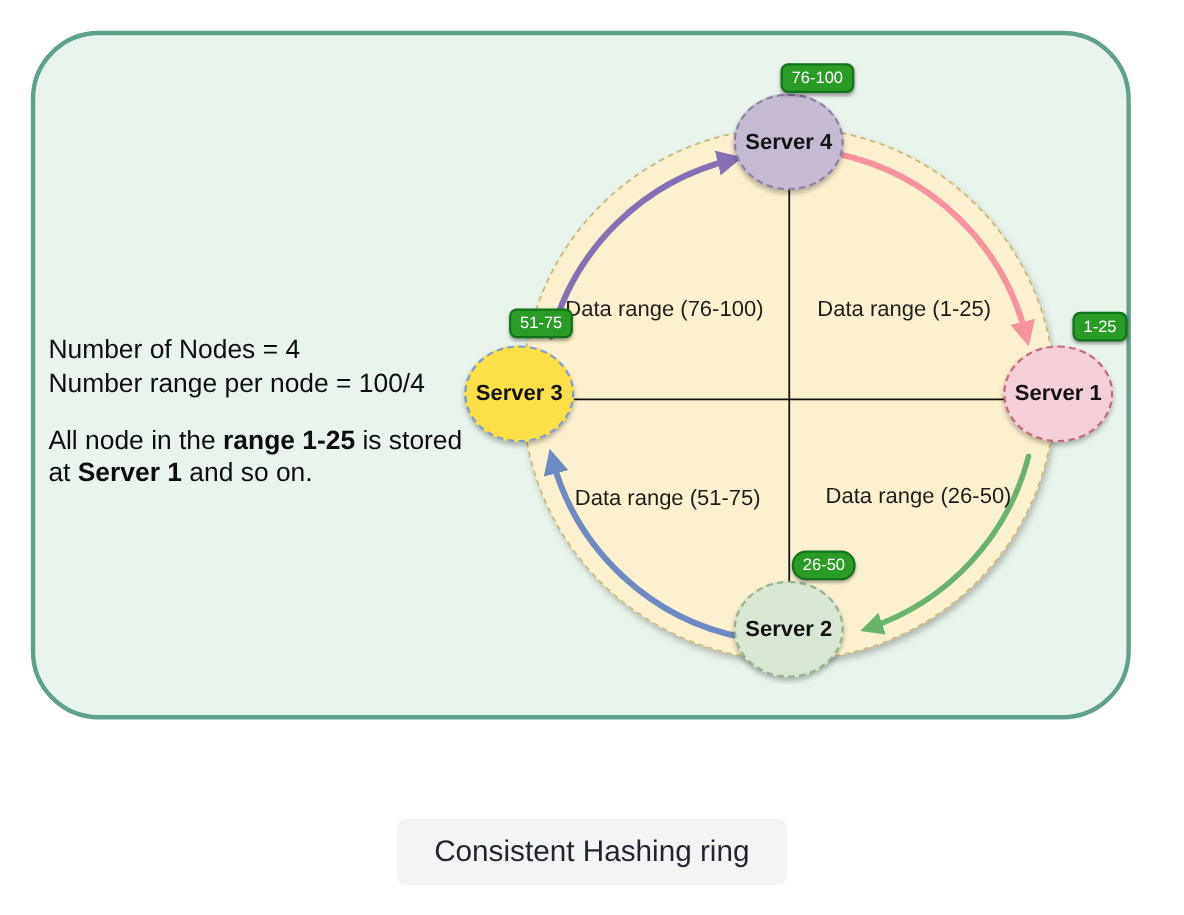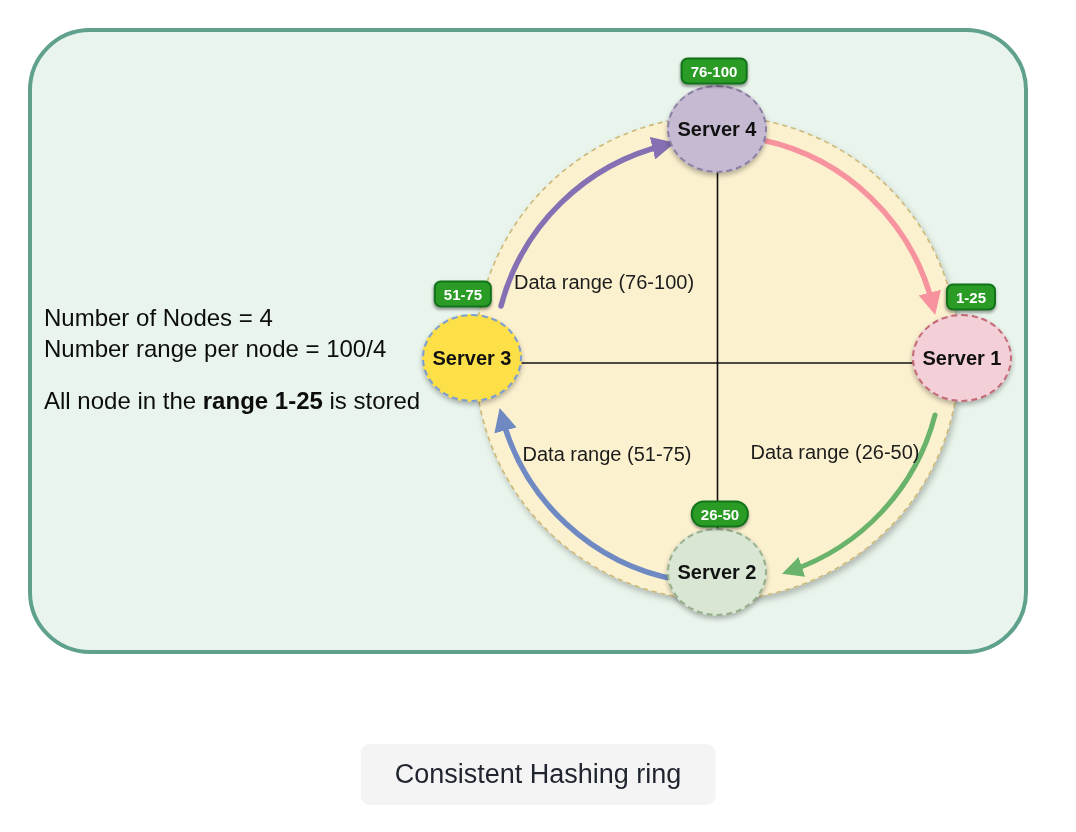--- a/index.html
+++ b/index.html
@@ -19,22 +19,22 @@
     font-weight:bold;font-size:20px;color:#111;box-sizing:border-box;
     box-shadow:0 3px 5px rgba(0,0,0,0.28);}
   .server-4{left:667px;top:85px;background:#c6bad3;border:2px dashed #8b80a3;}
   .server-1{left:912px;top:314px;background:#f3d0d7;border:2px dashed #c56b77;}
   .server-2{left:667px;top:528px;background:#d9e6d3;border:2px dashed #99b28e;}
   .server-3{left:422px;top:314px;background:#fde047;border:2px dashed #7e9ed2;}
 
   
   .badge{position:absolute;transform:translate(-50%,-50%);
     background:#2a9c26;border:2px solid #11731a;border-radius:7px;
-    color:#ffffff;font-weight:bold;font-size:15px;padding:3px 8px;
-    box-shadow:0 2px 3px rgba(0,0,0,0.35);white-space:nowrap;}
+    color:#ffffff;font-weight:normal;font-size:15px;padding:3px 8px;
+    box-shadow:0 2px 3px rgba(0,0,0,0.35);white-space:nowrap;margin-left:29px;}
   .badge-76-100{left:714px;top:71px;}
   .badge-1-25{left:971px;top:297px;}
   .badge-26-50{left:720px;top:514px;border-radius:13px;}
   .badge-51-75{left:463px;top:294px;}
 
   
   .quad-label{position:absolute;transform:translate(-50%,-50%);
     font-size:20px;color:#1c1c1c;white-space:nowrap;}
   .quad-tl{left:604px;top:282px;}
   .quad-tr{left:822px;top:282px;}
@@ -83,20 +83,21 @@
     <line x1="717.5" y1="133" x2="717.5" y2="580" stroke="#111" stroke-width="1.6"></line>
     <line x1="472" y1="363" x2="962" y2="363" stroke="#111" stroke-width="1.6"></line>
 
     <path d="M 762 140 A 224 224 0 0 1 933 306" fill="none" stroke="#f7939e" stroke-width="5.5" stroke-linecap="round" marker-end="url(#ah-pink)"></path>
     <path d="M 935 415 A 224 224 0 0 1 790 571" fill="none" stroke="#6ab36a" stroke-width="5" stroke-linecap="round" marker-end="url(#ah-green)"></path>
     <path d="M 678 580 A 224 224 0 0 1 502 417" fill="none" stroke="#6f8ac3" stroke-width="5.5" stroke-linecap="round" marker-end="url(#ah-blue)"></path>
     <path d="M 501 306 A 224 224 0 0 1 666 145" fill="none" stroke="#8570b3" stroke-width="5.5" stroke-linecap="round" marker-end="url(#ah-purple)"></path>
   </svg>
 
   <div class="quad-label quad-tl">Data range (76-100)</div>
+  <div class="quad-label quad-tr">Data range (1-25)</div>
   <div class="quad-label quad-bl">Data range (51-75)</div>
   <div class="quad-label quad-br">Data range (26-50)</div>
 
   <div class="server server-4">
     <span>Server 4</span>
   </div>
   <div class="server server-1">
     <span>Server 1</span>
   </div>
   <div class="server server-2">
@@ -109,18 +110,19 @@
   <div class="badge badge-76-100">76-100</div>
   <div class="badge badge-1-25">1-25</div>
   <div class="badge badge-26-50">26-50</div>
   <div class="badge badge-51-75">51-75</div>
 
   <div class="info">
     <div>Number of Nodes = 4</div>
     <div>Number range per node = 100/4</div>
     <div class="note">
       <div><span>All node in the </span><b>range 1-25</b><span> is stored</span></div>
+      <div><span>at </span><b>Server 1</b><span> and so on.</span></div>
     </div>
   </div>
 
   <div class="caption">Consistent Hashing ring</div>
 
 </div>
 
 </body></html>

